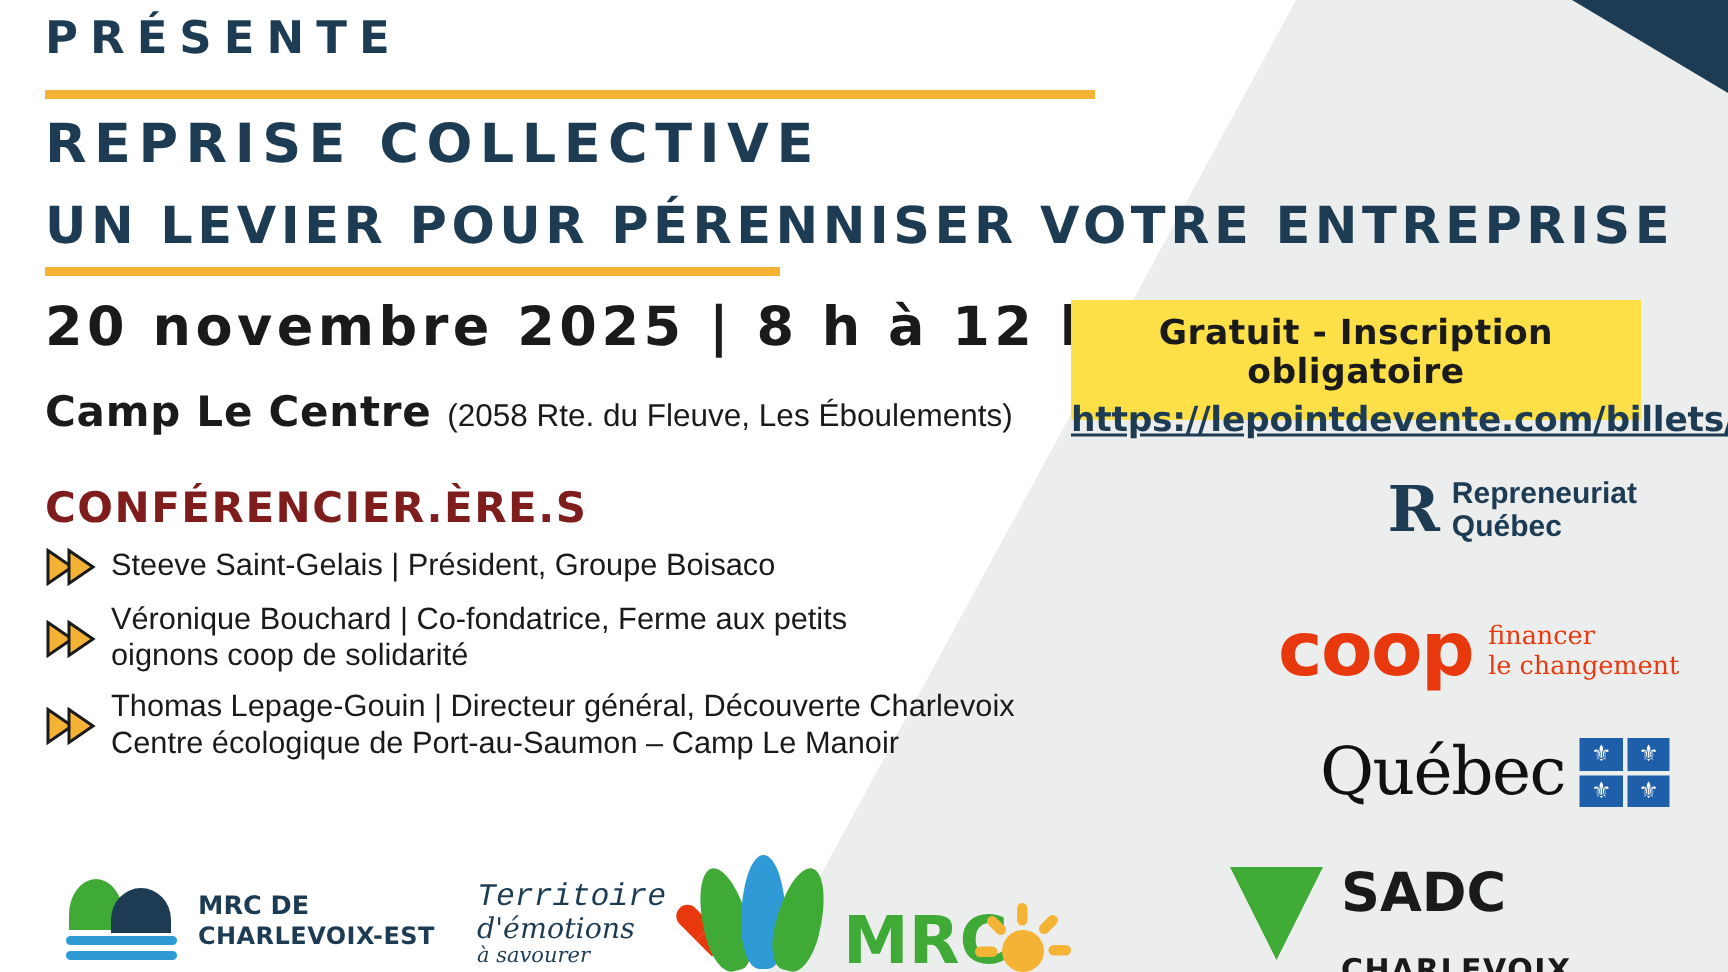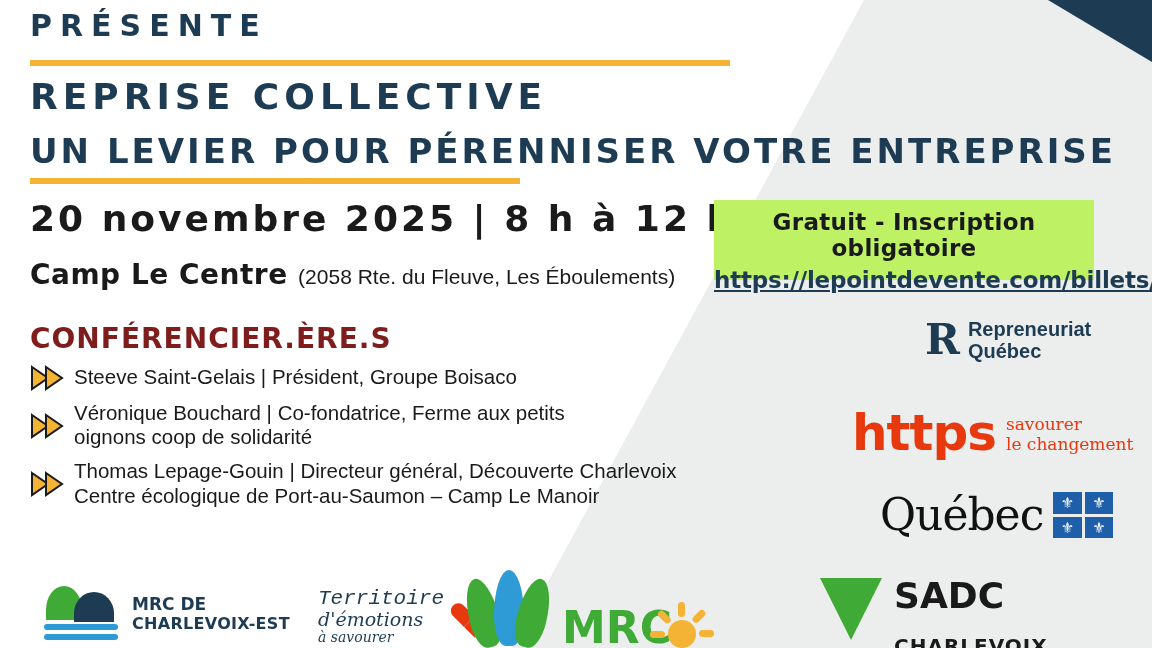--- a/index.html
+++ b/index.html
@@ -138,21 +138,21 @@
     margin-left: 6px;
   }
 
   
   .reg-banner {
     position: absolute;
     left: 714px;
     top: 200px;
     width: 380px;
     height: 80px;
-    background: #bef264;
+    background: #fde047;
     z-index: 4;
   }
   .reg-title {
     text-align: center;
     font-size: 23px;
     font-weight: bold;
     color: #1a1a1a;
     font-family: "DejaVu Sans", sans-serif;
     margin-top: 9px;
     letter-spacing: 0.3px;
@@ -544,23 +544,23 @@
 
     <div class="logo-repreneuriat">
       <span class="rq-mark">R</span>
       <span class="rq-text">
         <span>Repreneuriat</span><br>
         <span>Québec</span>
       </span>
     </div>
 
     <div class="logo-evol">
-      <span class="evol-word">https</span>
+      <span class="evol-word">coop</span>
       <span class="evol-tag">
-        <span>savourer</span><br>
+        <span>financer</span><br>
         <span>le changement</span>
       </span>
     </div>
 
     <div class="logo-quebec">
       <span class="qc-word">Québec</span>
       <span class="qc-flag">
         <div>⚜</div>
         <div>⚜</div>
         <div>⚜</div>

